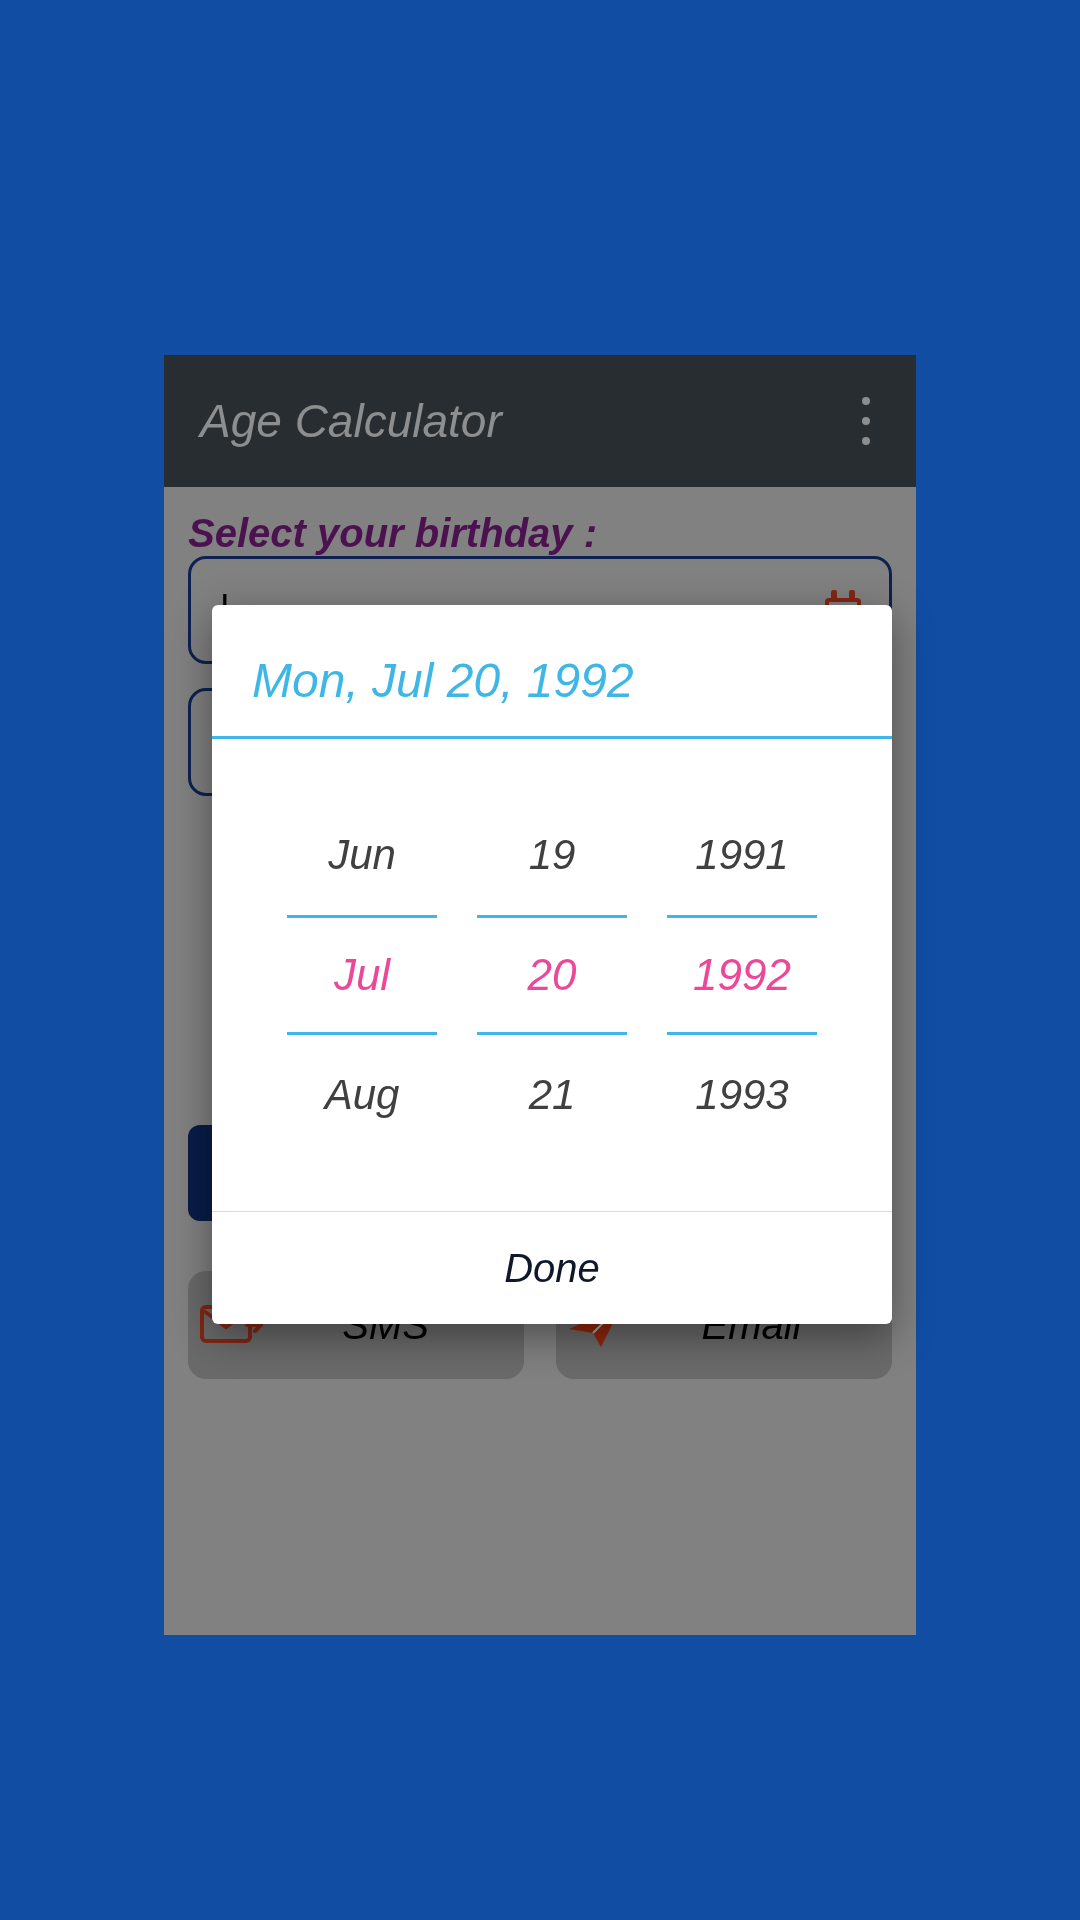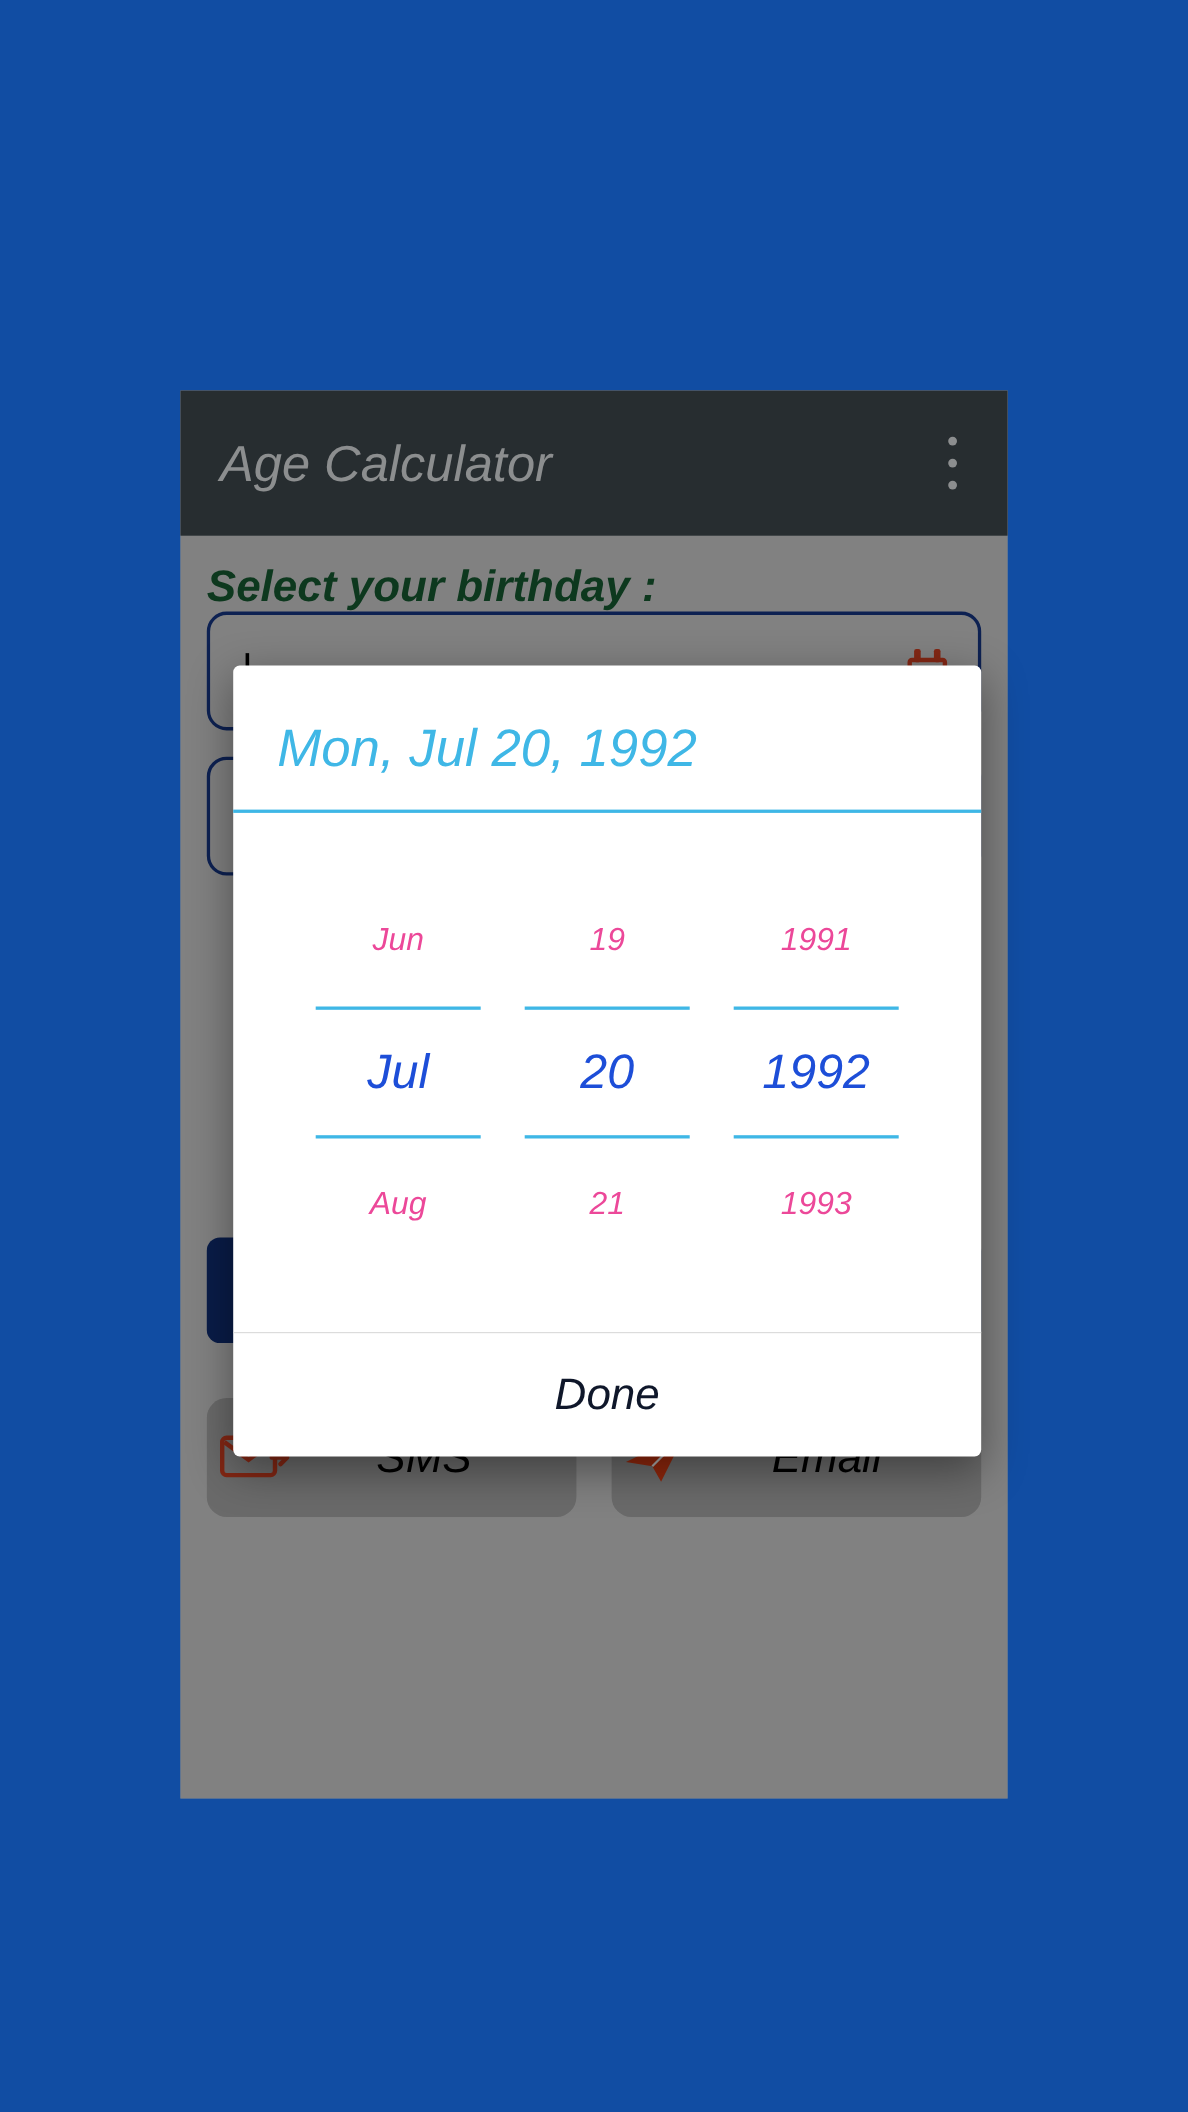--- a/index.html
+++ b/index.html
@@ -47,21 +47,21 @@
     height: 8px;
     border-radius: 50%;
     background: #cfd2d3;
   }
   .content {
     padding: 24px;
   }
   .prompt {
     font-size: 40px;
     font-weight: 700;
-    color: #14532d;
+    color: #701a75;
   }
   .input-box {
     border: 3px solid #14327a;
     border-radius: 18px;
     height: 108px;
     margin-bottom: 24px;
     display: flex;
     align-items: center;
     justify-content: space-between;
     padding: 0 28px;
@@ -161,26 +161,26 @@
     width: 190px;
     display: flex;
     flex-direction: column;
     align-items: center;
   }
   .wheel .opt {
     height: 120px;
     display: flex;
     align-items: center;
     justify-content: center;
-    font-size: 29px;
+    font-size: 42px;
+    color: #404040;
+    width: 100%;
+  }
+  .wheel .opt.selected {
     color: #ec4899;
-    width: 100%;
-  }
-  .wheel .opt.selected {
-    color: #1d4ed8;
     font-size: 44px;
     border-top: 3px solid #3fb7e6;
     border-bottom: 3px solid #3fb7e6;
     width: 150px;
   }
   .dialog-footer-divider {
     height: 1px;
     background: #d9d9d9;
   }
   .dialog-footer {

